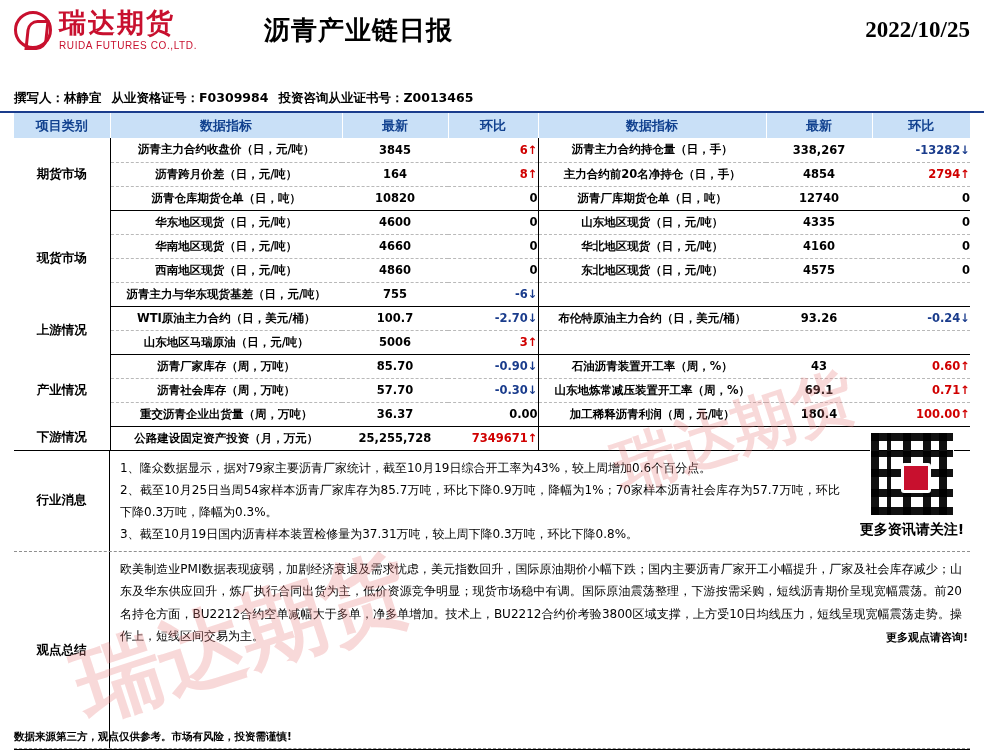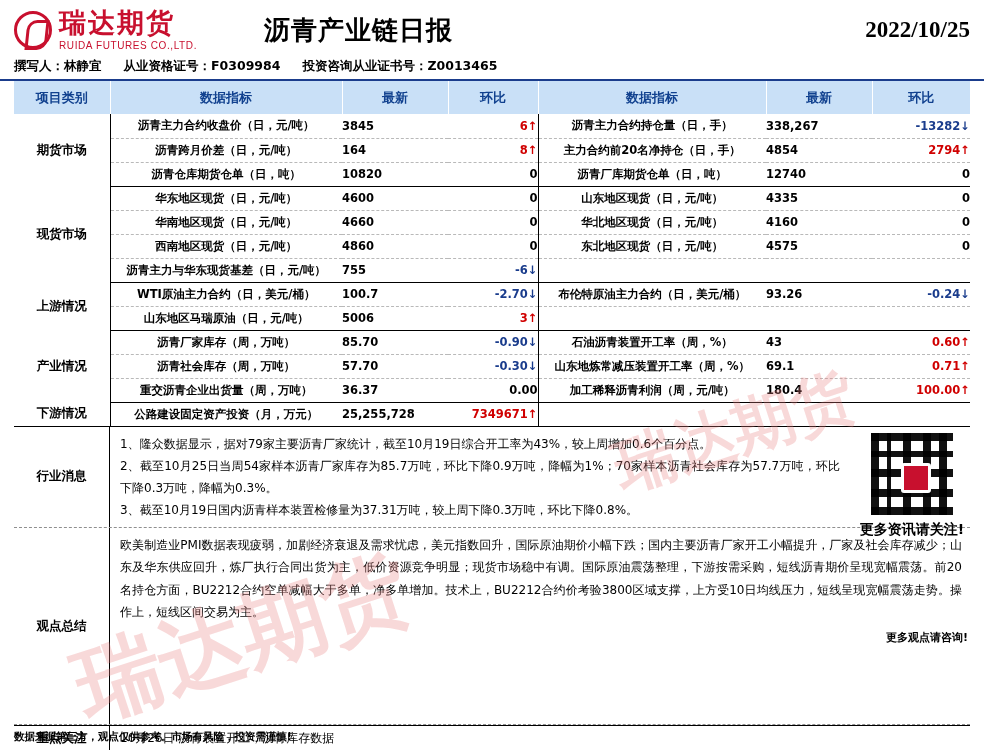--- a/index.html
+++ b/index.html
@@ -46,59 +46,60 @@
     width: 200px; text-align: right;
     font-size: 23px; font-weight: bold;
     font-family: "Liberation Serif", serif;
   }
 
   
   .author-line {
     padding: 2px 14px 4px 14px;
     font-size: 12.5px; font-weight: bold;
     border-bottom: 2px solid #1a3c8c;
-    display: flex; gap: 22px;
-    font-family: "DejaVu Sans", sans-serif;
+    display: flex; gap: 10px;
+    font-family: "DejaVu Sans", sans-serif;
+    margin-top: 32px;
   }
 
   
   table.grid {
     width: 956px; margin: 0 14px;
     border-collapse: collapse;
     font-size: 11.5px;
     font-family: "DejaVu Sans", sans-serif;
     table-layout: fixed;
   }
   table.grid td, table.grid th { padding: 0; }
 
   thead th {
     background: #c9e0f7;
     color: #11418f;
     font-weight: bold;
     font-size: 13px;
-    height: 33px;
+    height: 25px;
     text-align: center;
     border-right: 1px solid #ffffff;
   }
   thead th:last-child { border-right: none; }
 
   tbody td {
     height: 24px;
     border-bottom: 1px dashed #b9b9b9;
     padding: 0 6px;
     white-space: nowrap;
     overflow: hidden;
   }
   td.cat {
     text-align: center; font-weight: bold; font-size: 12.5px;
     border-right: 1px solid #000;
     border-bottom: none;
   }
   td.name { text-align: center; font-weight: bold; margin-left: 29px; }
-  td.val  { text-align: left; font-weight: bold; padding-right: 16px; }
+  td.val  { text-align: center; font-weight: bold; padding-right: 16px; }
   td.chg  { text-align: right; font-weight: bold; padding-right: 10px; }
   td.sep-left { border-left: 1px solid #000; }
   .up   { color: #d00000; }
   .down { color: #1a3c8c; }
   .zero { color: #000; }
   tr.rowend td { border-bottom: 1px solid #000; }
 
   
   .blocks { margin: 0 14px; width: 956px; border-bottom: 1px solid #000; }
   .block {

